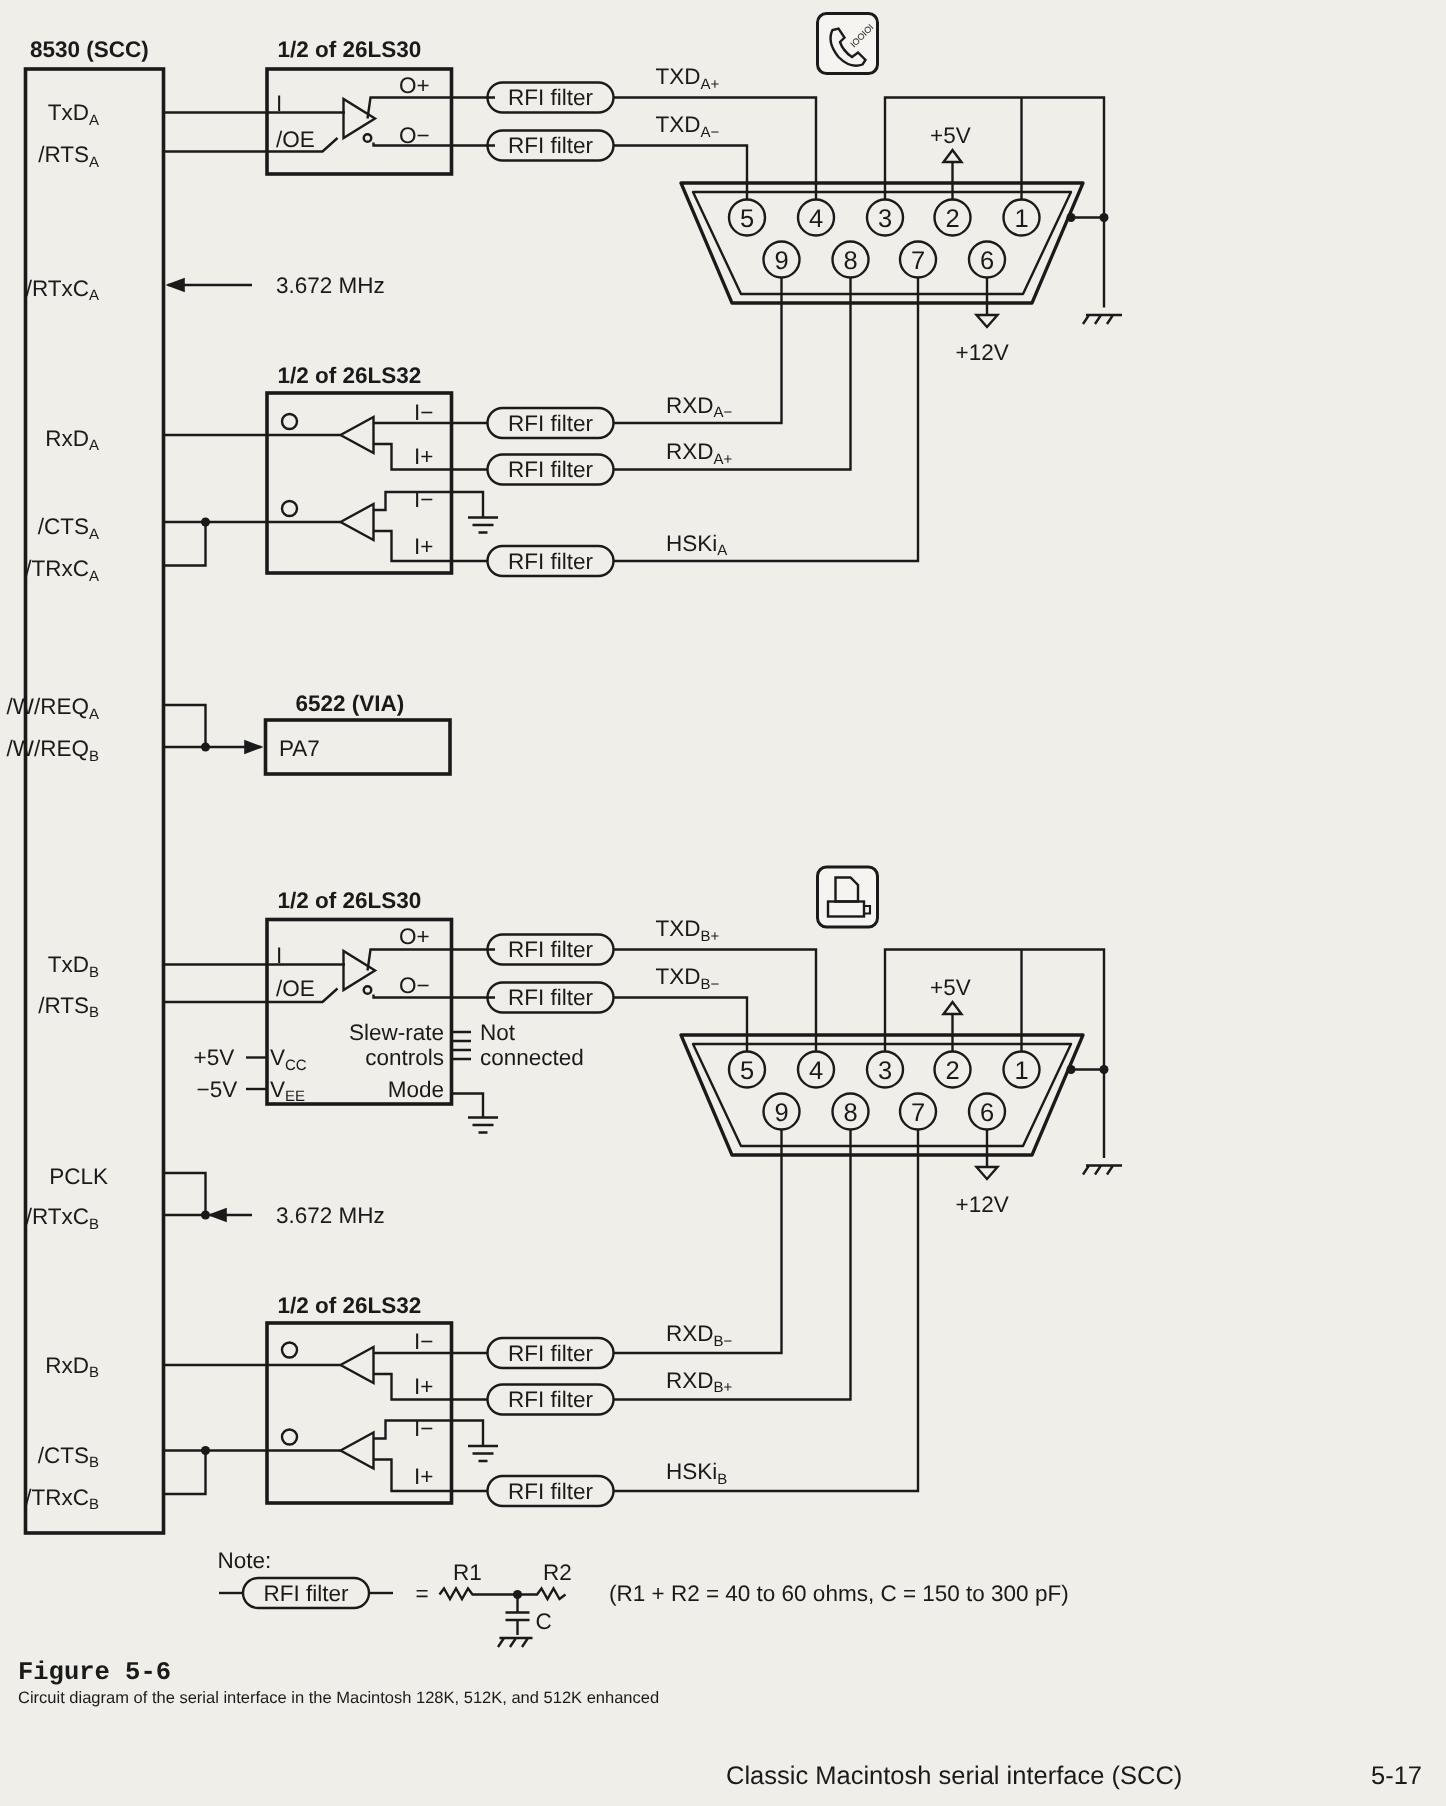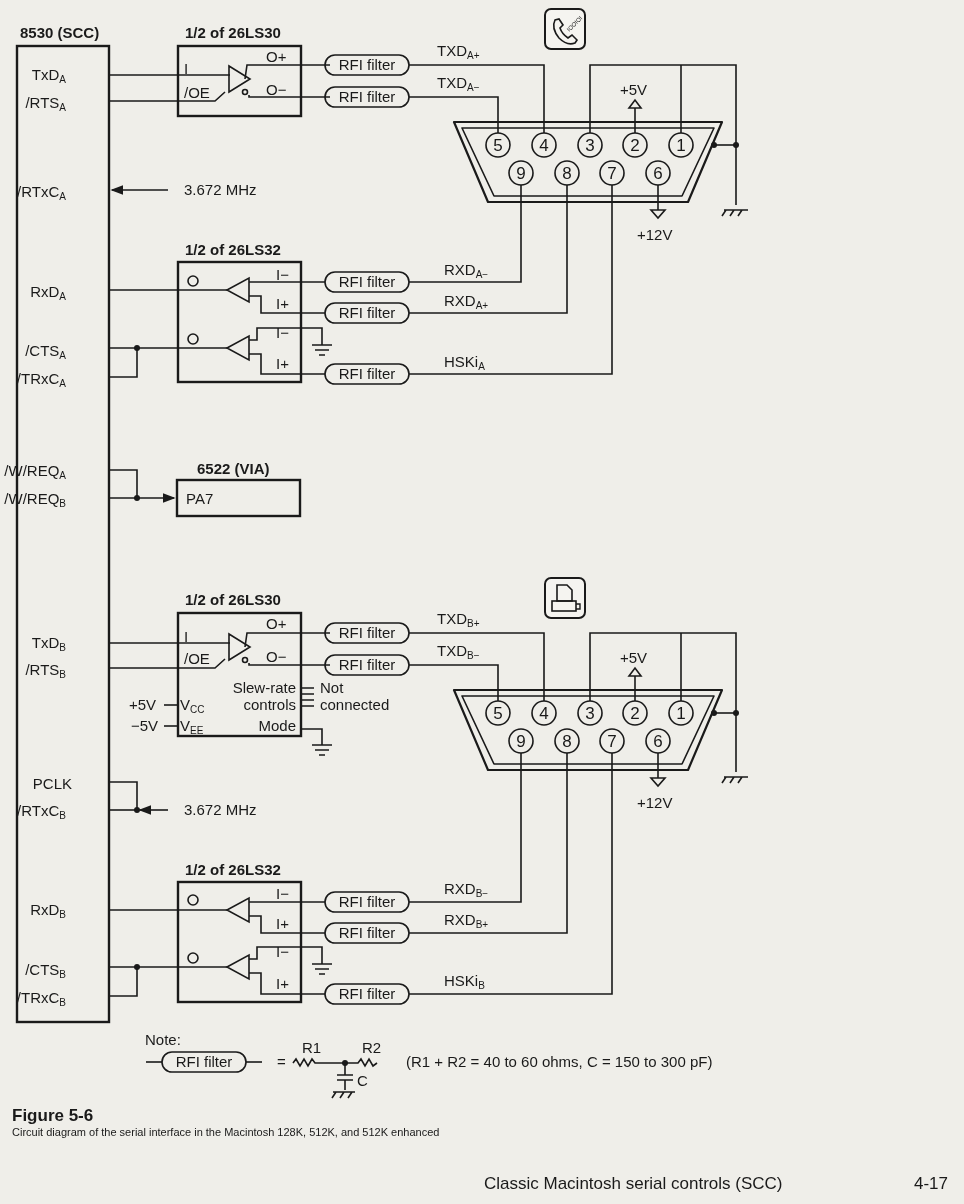--- a/index.html
+++ b/index.html
@@ -7,21 +7,21 @@
          font-family: "Liberation Sans", "DejaVu Sans", sans-serif; color: #1a1a1a; }
   svg#diagram { position: absolute; left: 0; top: 0; }
   svg text { font-family: "Liberation Sans", "DejaVu Sans", sans-serif; fill: #1a1a1a; }
   .w { stroke: #1a1a1a; stroke-width: 1.6; fill: none; }
   .wt { stroke: #1a1a1a; stroke-width: 2.2; fill: none; }
   .box { stroke: #1a1a1a; stroke-width: 2.4; fill: none; }
   .lbl { font-size: 15px; }
   .hdr { font-size: 15px; font-weight: bold; }
   .pin { font-size: 17px; }
   .sub { font-size: 10px; }
-  .cap-title { position: absolute; left: 12px; top: 1106px; font-size: 17px; font-weight: bold; }
+  .cap-title { position: absolute; left: 12px; top: 1106px; font-size: 17px; font-weight: bold; font-family: Liberation Mono, monospace; }
   .cap-text { position: absolute; left: 12px; top: 1126px; font-size: 11px; }
   .footer { position: absolute; left: 484px; top: 1174px; font-size: 17px; }
   .pageno { position: absolute; left: 914px; top: 1174px; font-size: 17px; }
 </style>
 </head>
 <body>
 
 <svg id="diagram" width="964" height="1100" viewBox="0 0 964 1100" xmlns="http://www.w3.org/2000/svg">
   <defs>
     <marker id="arr" markerWidth="8" markerHeight="8" refX="7" refY="4" orient="auto">
@@ -317,14 +317,14 @@
     <path class="w" d="M345,1063 L358,1063 l3,-4 l4,7 l4,-7 l4,7 l4,-3"></path>
     <path class="w" d="M345,1063 L345,1075 M337,1075 L353,1075 M337,1080 L353,1080 M345,1080 L345,1090"></path>
     <text class="lbl" x="357" y="1086">C</text>
     <path class="w" d="M333,1092 L355,1092 M336,1092 L332,1098 M344,1092 L340,1098 M352,1092 L348,1098"></path>
     <text class="lbl" x="406" y="1067">(R1 + R2 = 40 to 60 ohms, C = 150 to 300 pF)</text>
   </g>
 </svg>
 
 <div class="cap-title">Figure 5-6</div>
 <div class="cap-text">Circuit diagram of the serial interface in the Macintosh 128K, 512K, and 512K enhanced</div>
-<div class="footer">Classic Macintosh serial controls (SCC)</div>
-<div class="pageno">4-17</div>
+<div class="footer">Classic Macintosh serial interface (SCC)</div>
+<div class="pageno">5-17</div>
 
 </body></html>

